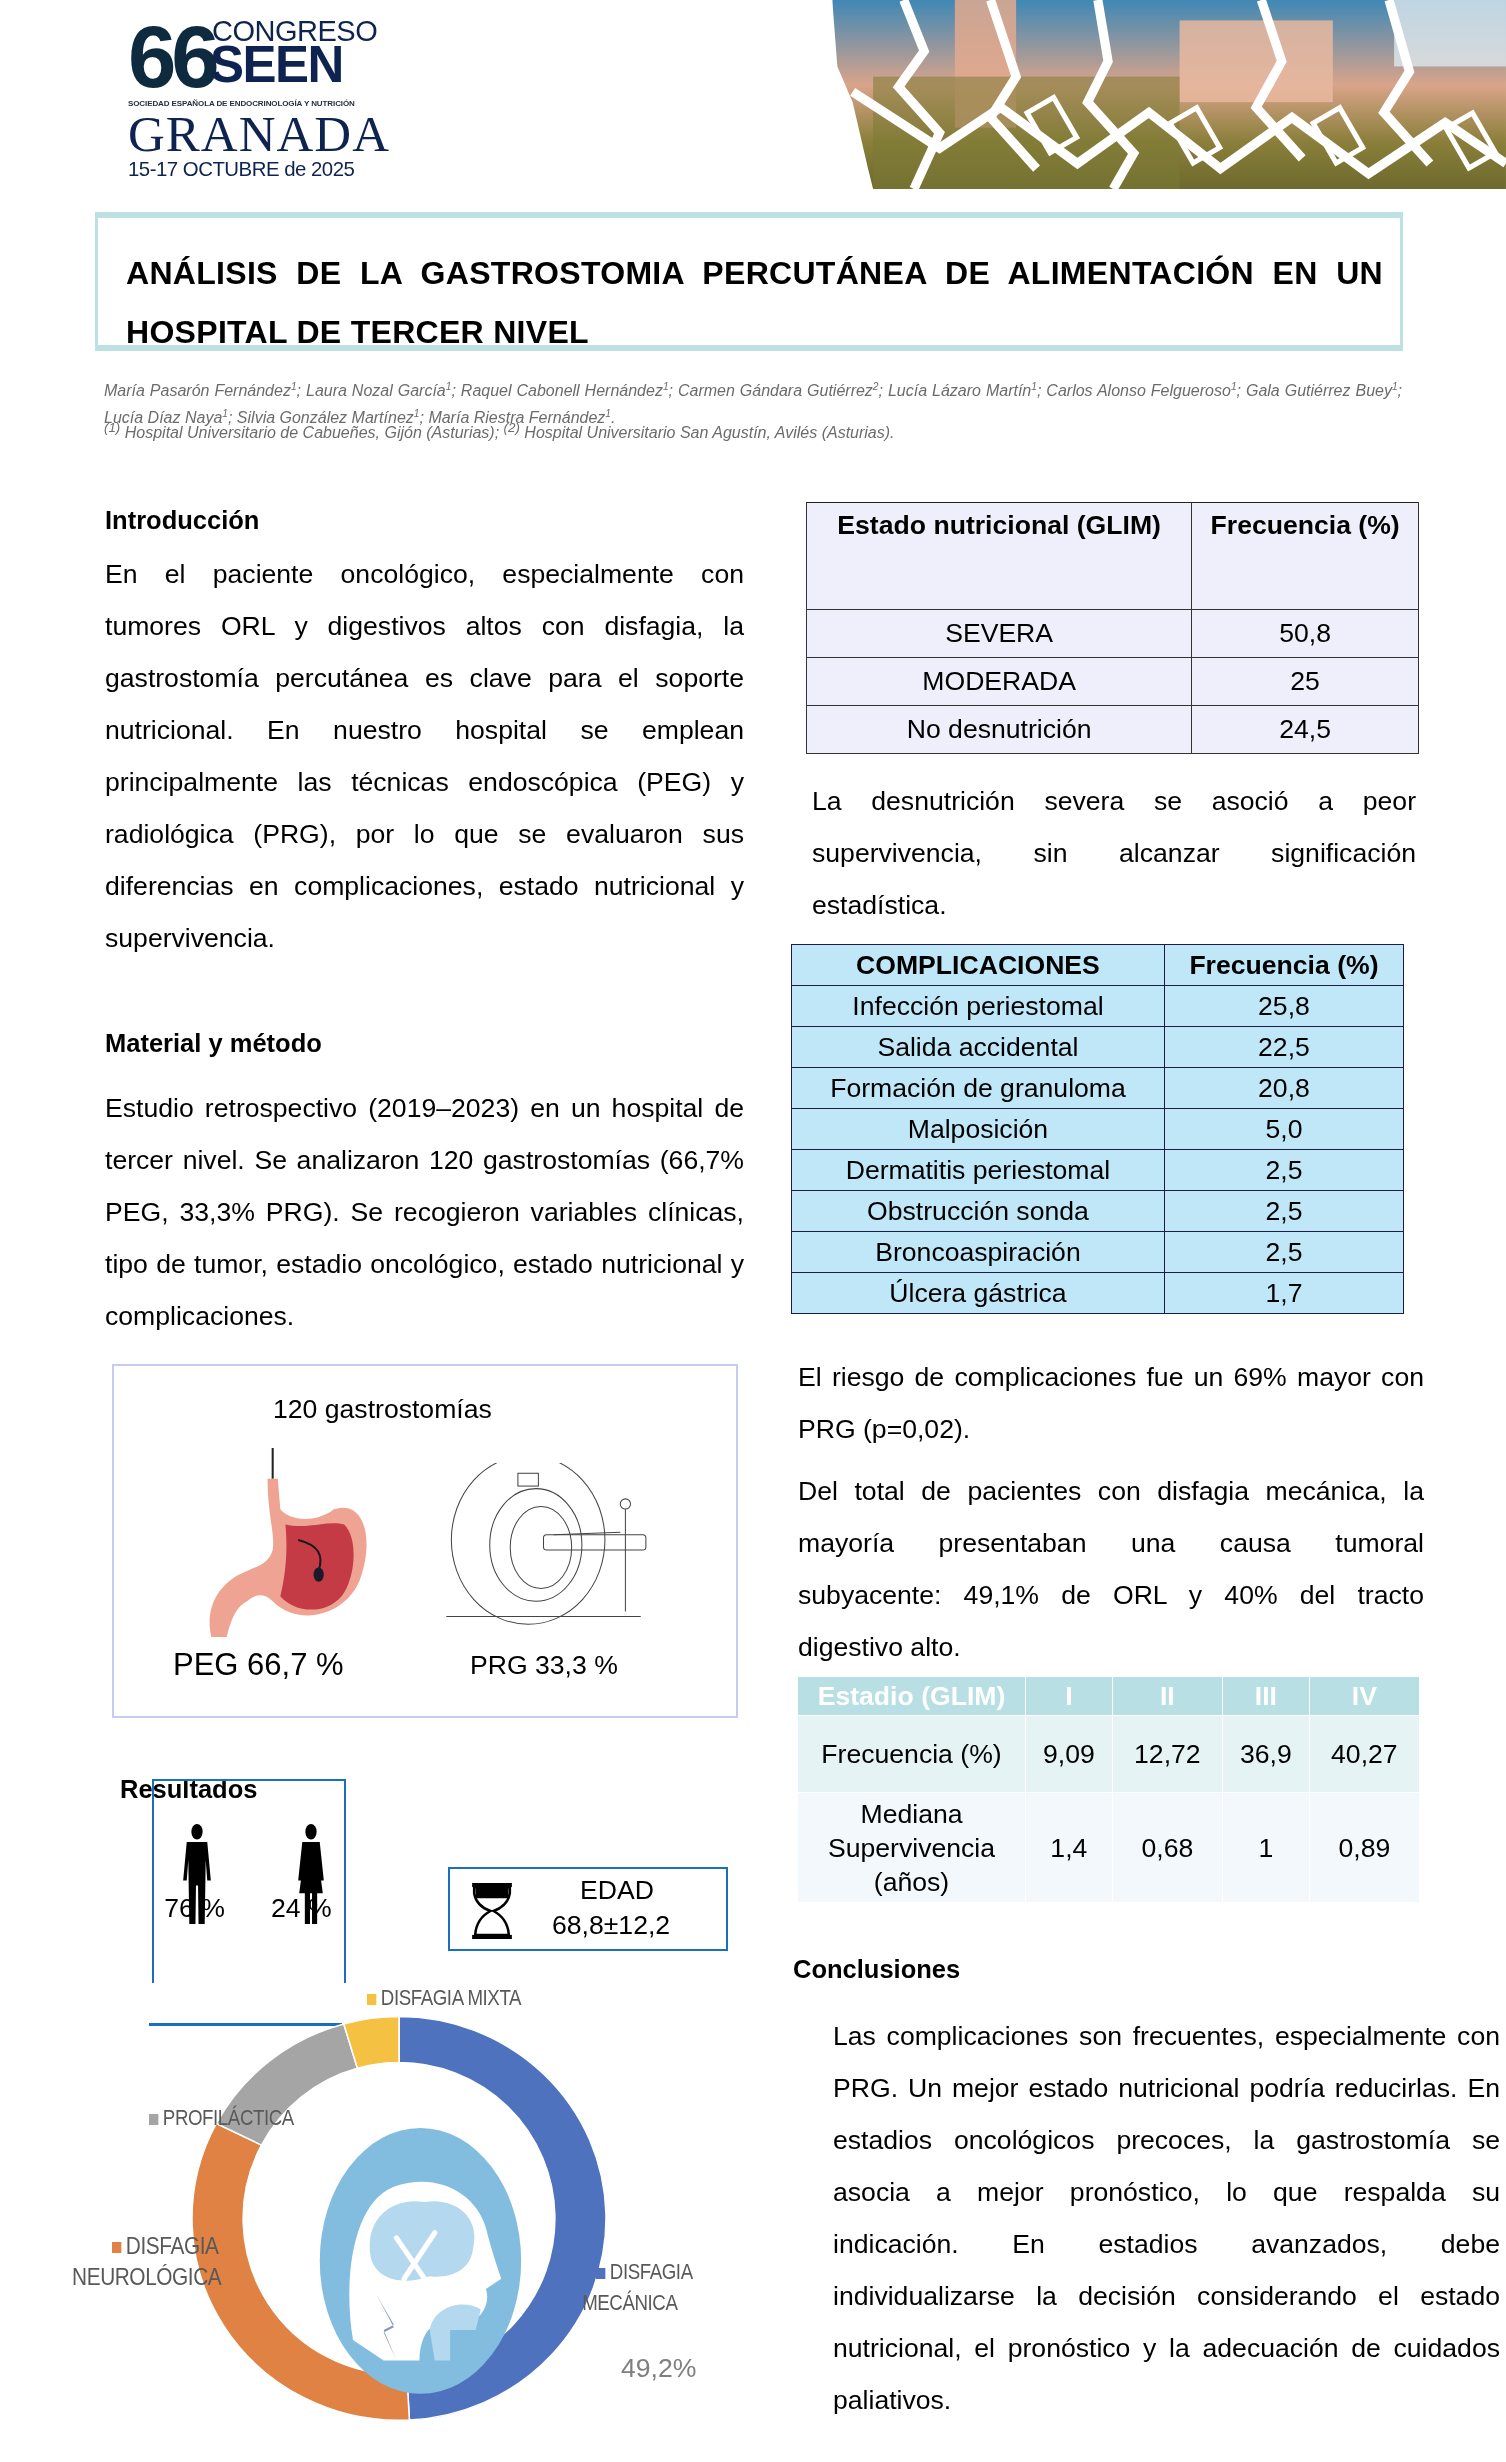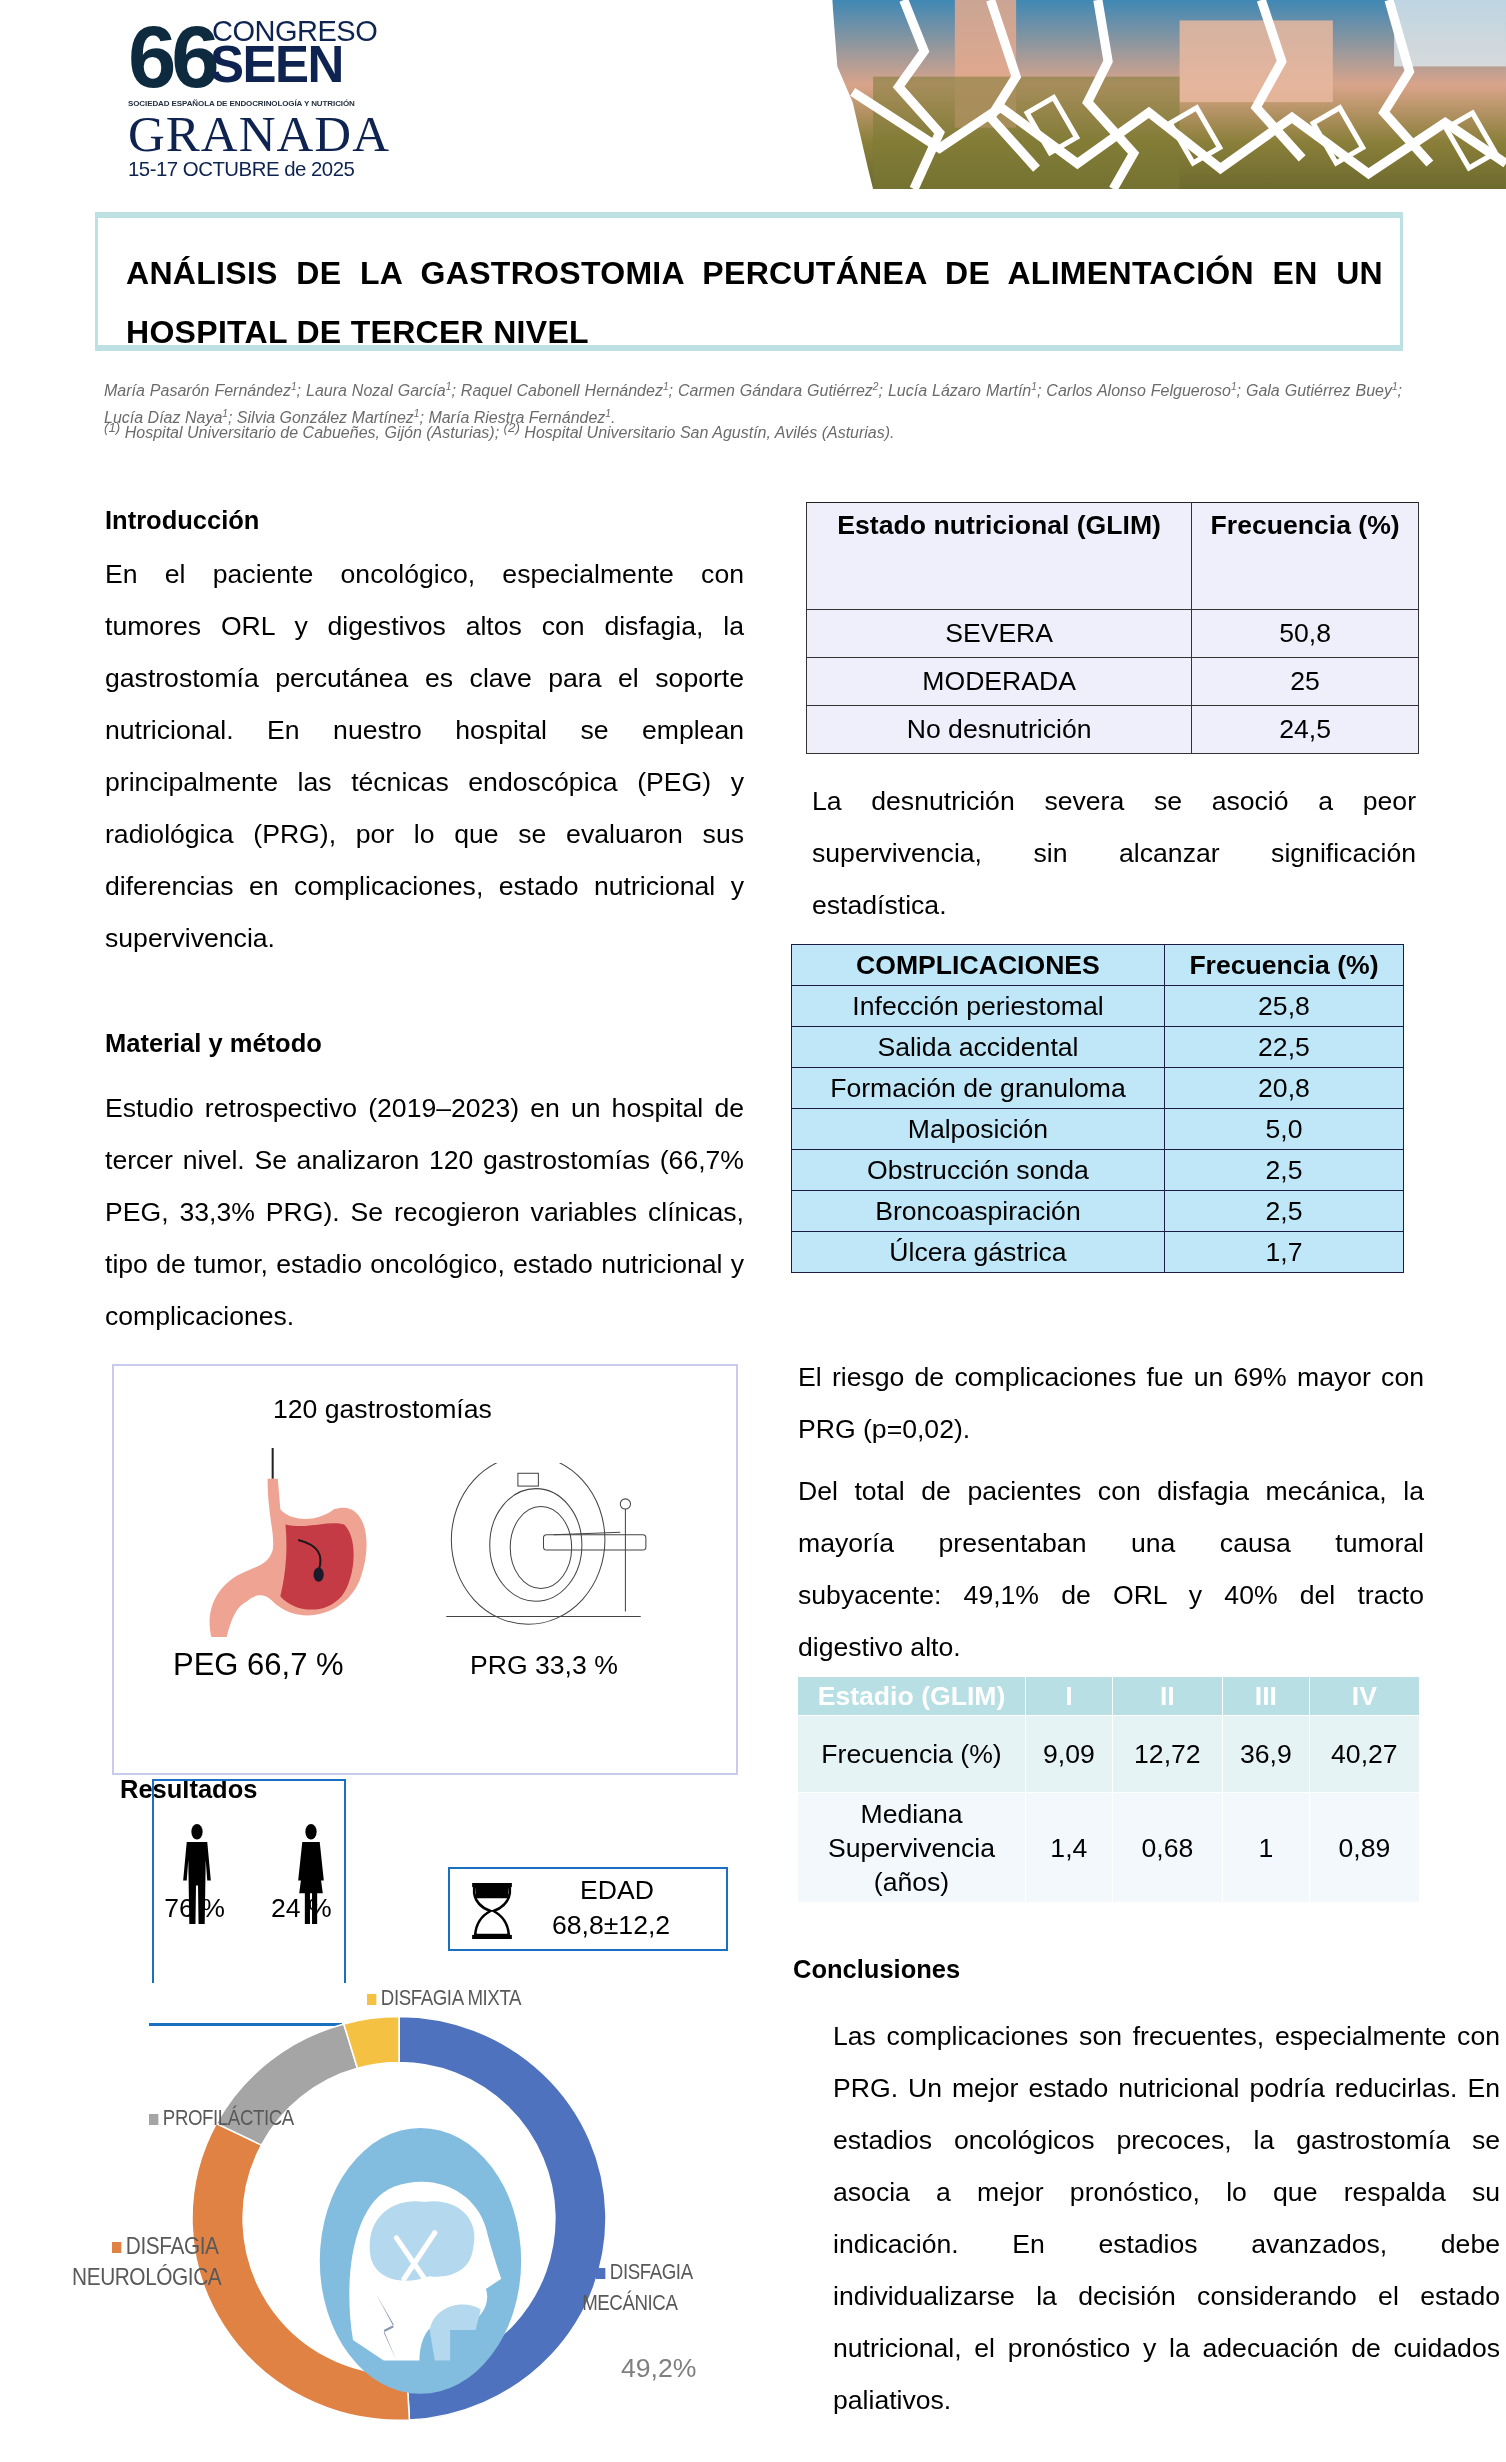--- a/index.html
+++ b/index.html
@@ -28,21 +28,21 @@
   .affil { left:104px; top:420px; font-size:16px; color:#6b6b6b; font-style:italic; white-space:nowrap; }
 
   
   .h2 { font-size:25.5px; font-weight:bold; }
   .para { font-size:26.6px; line-height:52px; text-align:justify; }
   .intro-h { left:105px; top:506px; }
   .intro-p { left:105px; top:548px; width:639px; }
   .mm-h { left:105px; top:1029px; }
   .mm-p { left:105px; top:1082px; width:639px; }
 
-  .gastro-box { left:112px; top:1364px; width:626px; height:411px; border:2.6px solid #c9cbee; box-sizing:border-box; }
+  .gastro-box { left:112px; top:1364px; width:626px; height:354px; border:2.6px solid #c9cbee; box-sizing:border-box; }
   .gastro-box .count { position:absolute; left:159px; top:28px; font-size:26.6px; }
   .gastro-box .peg { position:absolute; left:59px; top:281px; font-size:31px; }
   .gastro-box .prg { position:absolute; left:356px; top:284px; font-size:26.6px; }
   .gastro-box .stomach { position:absolute; left:82px; top:82px; width:184px; height:189px; }
   .gastro-box .mri { position:absolute; left:322px; top:97px; width:215px; height:169px; }
 
   .res-h { left:120px; top:1775px; }
   .sex-box { left:152px; top:1779px; width:194px; height:204px; border:2.6px solid #1a70c0; border-bottom:none; box-sizing:border-box; }
   .sex-box .pct-m { position:absolute; left:10.2px; top:112px; font-size:26.6px; }
   .sex-box .pct-f { position:absolute; left:117px; top:112px; font-size:26.6px; }
@@ -278,20 +278,24 @@
       </tr>
       <tr>
         <td>Formación de granuloma</td>
         <td>20,8</td>
       </tr>
       <tr>
         <td>Malposición</td>
         <td>5,0</td>
       </tr>
       <tr>
+        <td>Dermatitis periestomal</td>
+        <td>2,5</td>
+      </tr>
+      <tr>
         <td>Obstrucción sonda</td>
         <td>2,5</td>
       </tr>
       <tr>
         <td>Broncoaspiración</td>
         <td>2,5</td>
       </tr>
       <tr>
         <td>Úlcera gástrica</td>
         <td>1,7</td>

